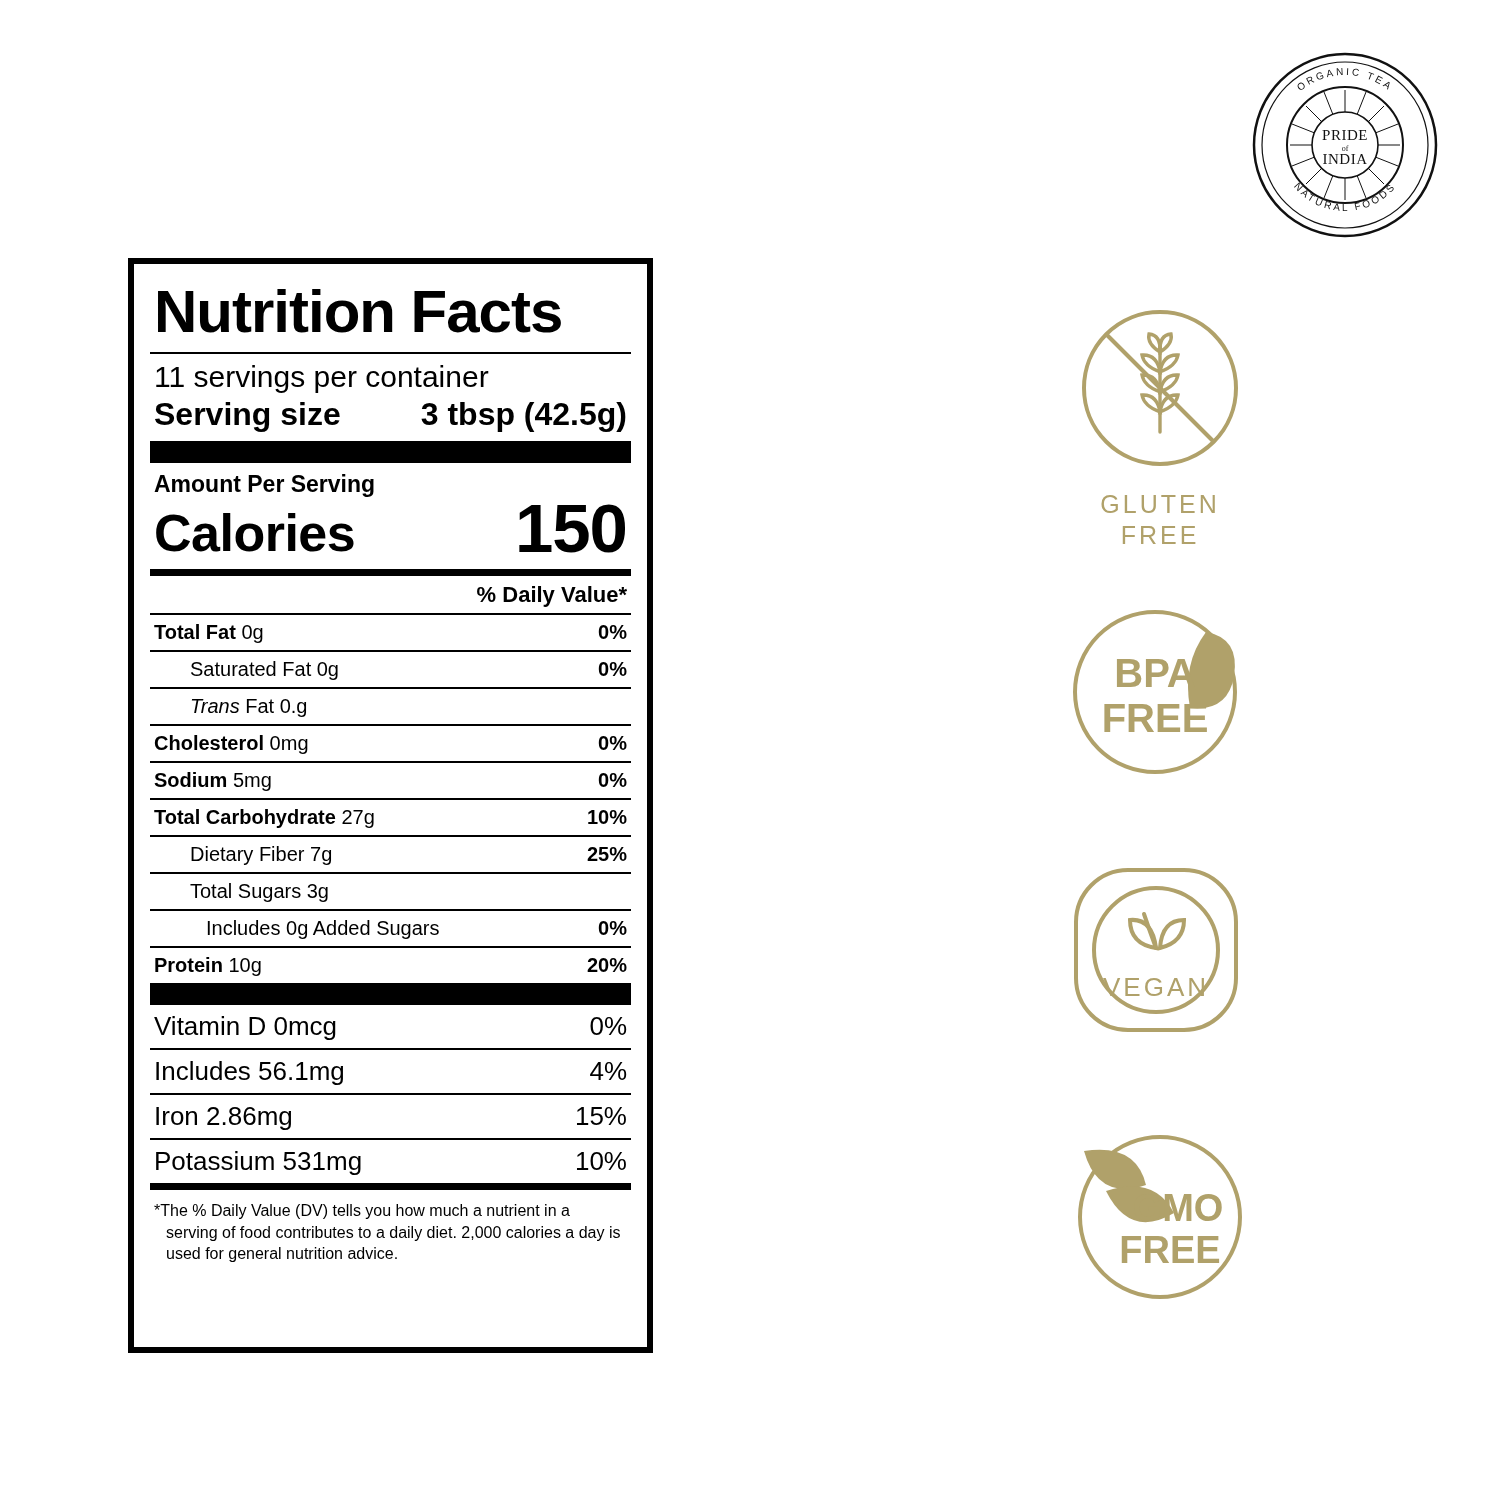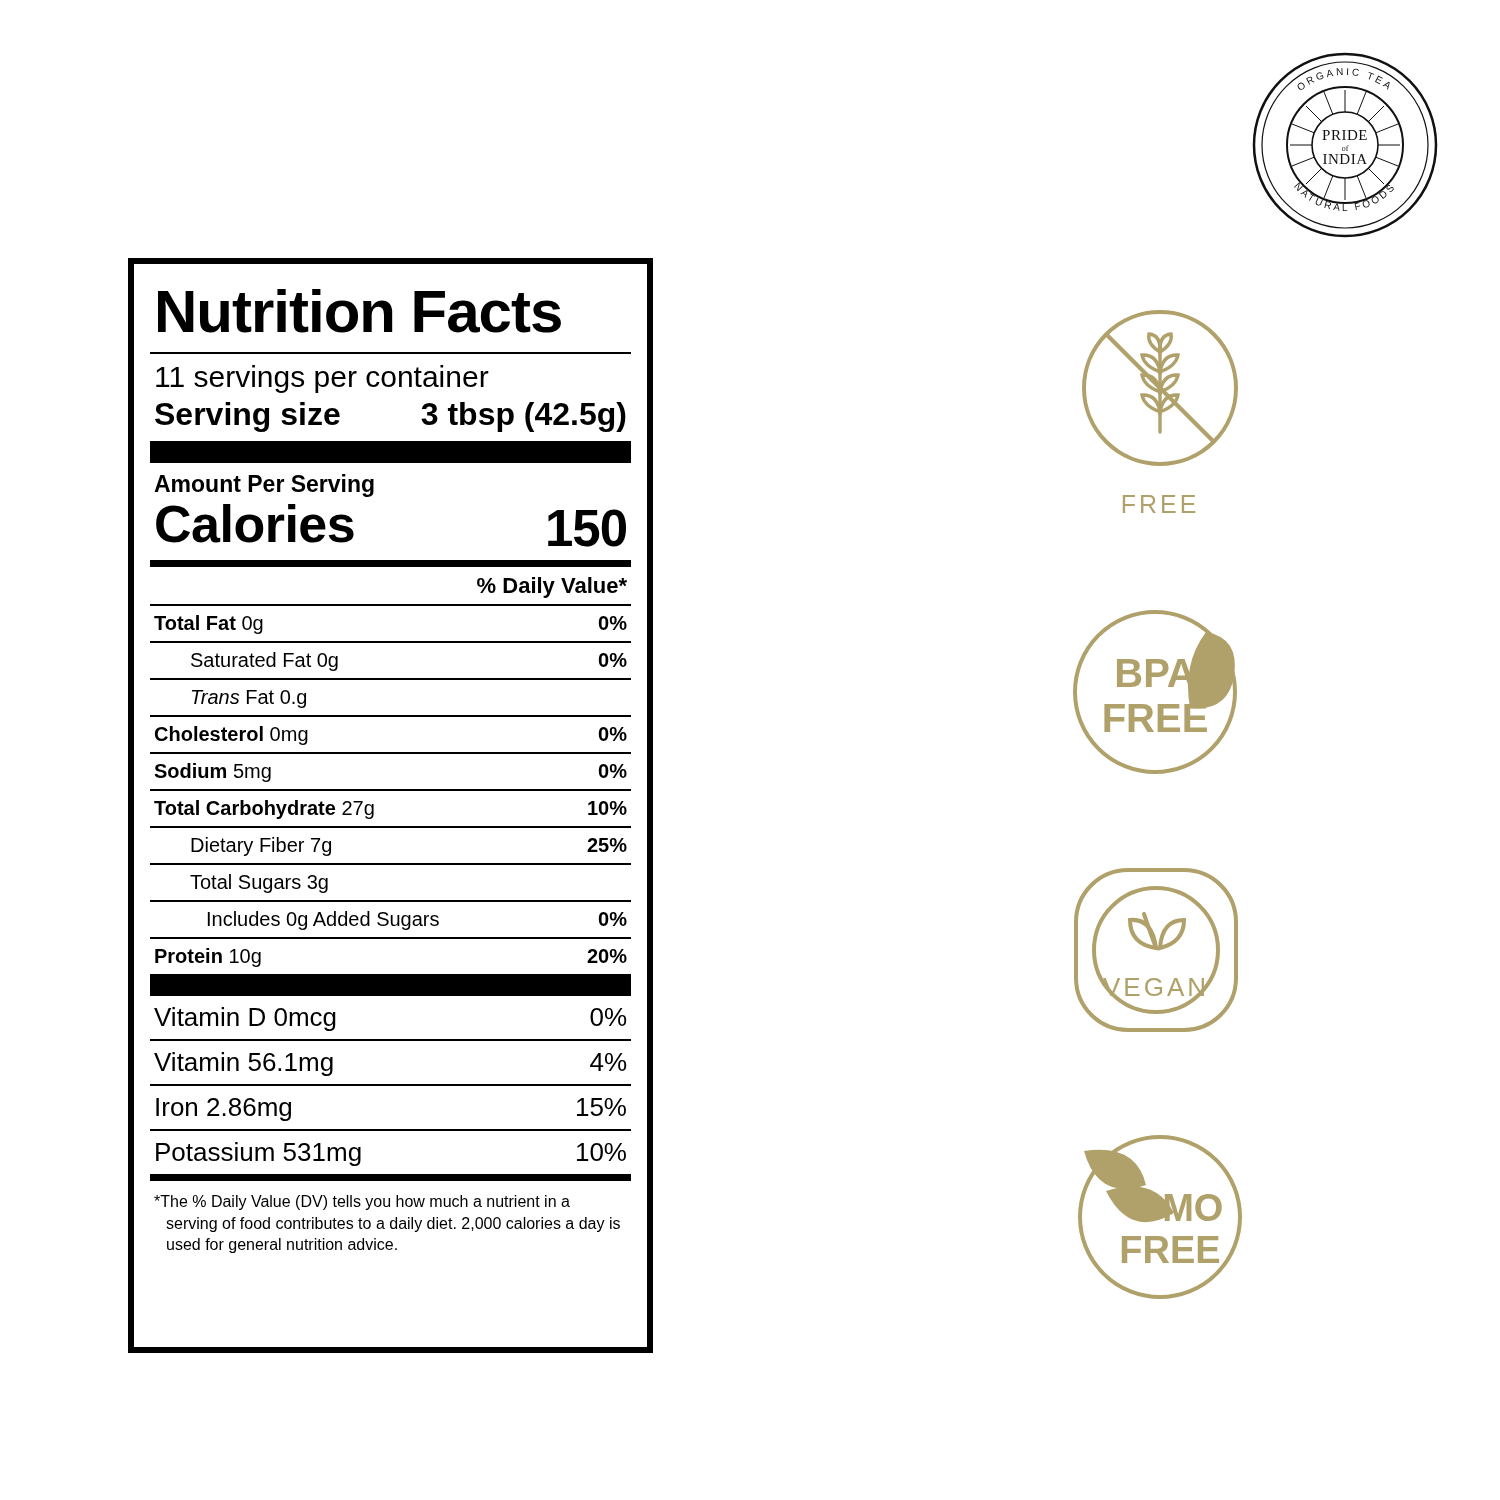--- a/index.html
+++ b/index.html
@@ -63,21 +63,21 @@
     justify-content: space-between;
     align-items: flex-end;
     margin: -4px 4px 6px 4px;
   }
   .calories-label {
     font-size: 52px;
     font-weight: bold;
     letter-spacing: -0.5px;
   }
   .calories-value {
-    font-size: 51px;
+    font-size: 69px;
     font-weight: bold;
     letter-spacing: -1px;
     line-height: 1;
   }
 
   .dv-header {
     text-align: right;
     font-size: 22px;
     font-weight: bold;
     margin: 6px 4px 5px 4px;
@@ -259,21 +259,21 @@
     <span class="pct">20%</span>
   </div>
 
   <div class="rule-thick"></div>
 
   <div class="vit-row" style="border-top:none">
     <span>Vitamin D 0mcg</span>
     <span class="pct">0%</span>
   </div>
   <div class="vit-row">
-    <span>Vitamin 56.1mg</span>
+    <span>Includes 56.1mg</span>
     <span class="pct">4%</span>
   </div>
   <div class="vit-row">
     <span>Iron 2.86mg</span>
     <span class="pct">15%</span>
   </div>
   <div class="vit-row">
     <span>Potassium 531mg</span>
     <span class="pct">10%</span>
   </div>
@@ -295,20 +295,21 @@
         <path d="M150 52 q13 -8 11 -18 q-12 1 -11 18 z"></path>
         <path d="M150 72 q-16 -6 -18 -17 q15 -1 18 17 z"></path>
         <path d="M150 72 q16 -6 18 -17 q-15 -1 -18 17 z"></path>
         <path d="M150 92 q-16 -6 -18 -17 q15 -1 18 17 z"></path>
         <path d="M150 92 q16 -6 18 -17 q-15 -1 -18 17 z"></path>
         <path d="M150 112 q-16 -6 -18 -17 q15 -1 18 17 z"></path>
         <path d="M150 112 q16 -6 18 -17 q-15 -1 -18 17 z"></path>
       </g>
     </svg>
     <div class="badge-caption">
+      <div>GLUTEN</div>
       <div>FREE</div>
     </div>
   </div>
 
   <div class="badge" style="height:230px;">
     <svg width="300" height="225" viewBox="0 0 300 225" xmlns="http://www.w3.org/2000/svg">
       <circle cx="145" cy="112" r="80" fill="none" stroke="#b0a16a" stroke-width="4"></circle>
       <path d="M196 52 q34 6 28 44 q-6 36 -44 32 q-8 -44 16 -76 z" fill="#b0a16a"></path>
       <text x="145" y="107" text-anchor="middle" font-family="Liberation Sans, sans-serif" font-size="40" font-weight="bold" fill="#b0a16a">BPA</text>
       <text x="145" y="152" text-anchor="middle" font-family="Liberation Sans, sans-serif" font-size="40" font-weight="bold" fill="#b0a16a">FREE</text>

